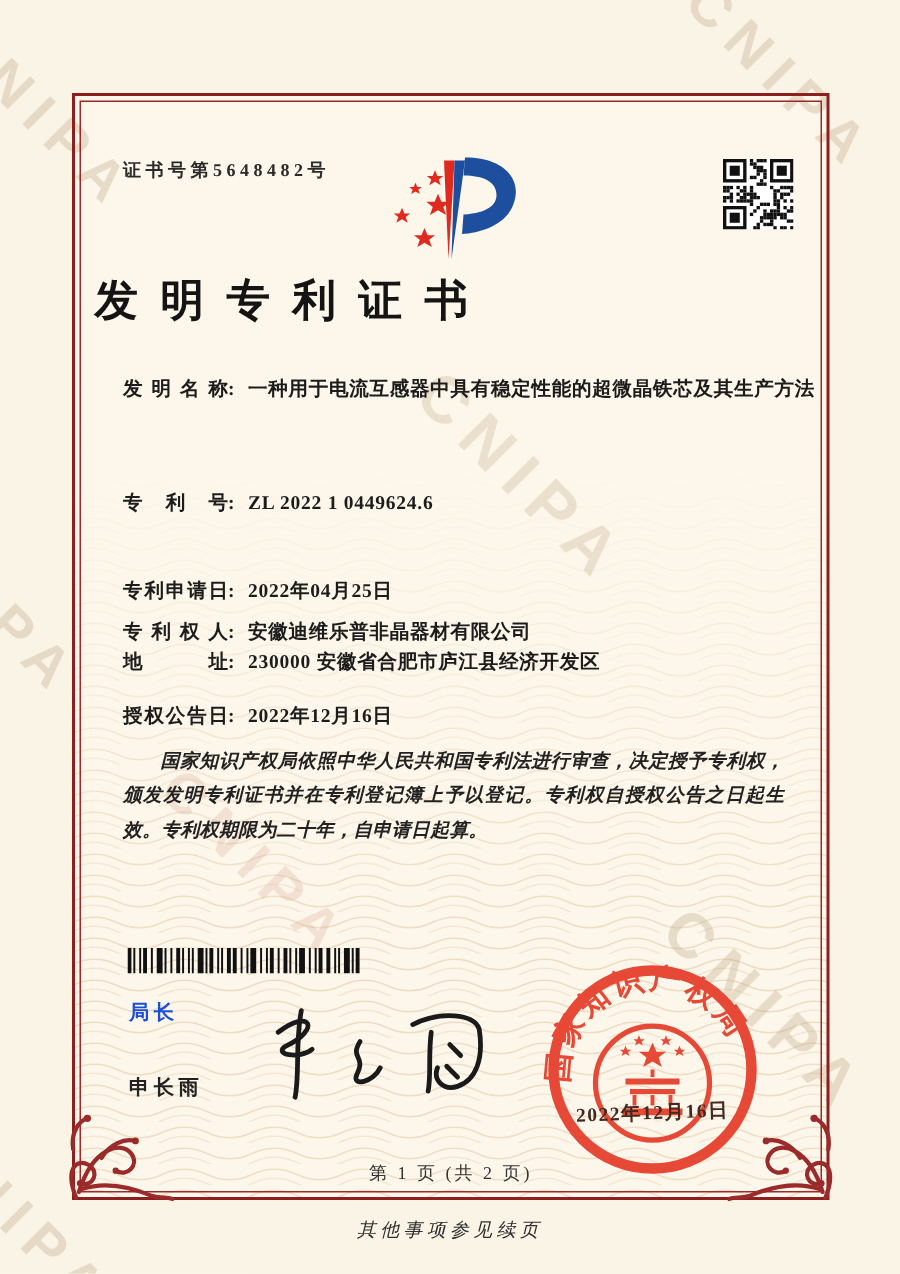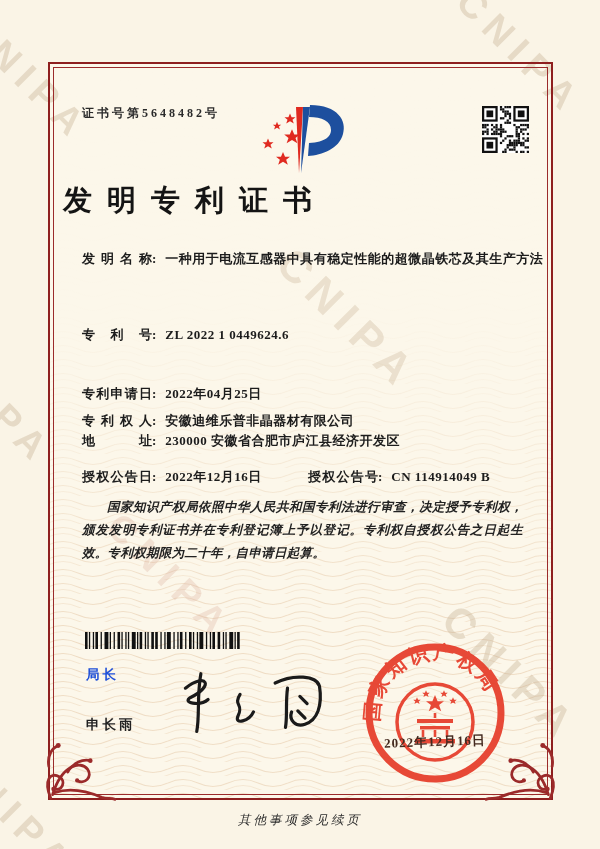--- a/index.html
+++ b/index.html
@@ -279,23 +279,20 @@
     </div>
     <div class="abs frow" style="top:396px;margin-top:16px;">
       <span class="flabel">专利权人</span><span class="fcolon">:</span><span class="fval">安徽迪维乐普非晶器材有限公司</span>
     </div>
     <div class="abs frow" style="top:432px;">
       <span class="flabel">地址</span><span class="fcolon">:</span><span class="fval">230000 安徽省合肥市庐江县经济开发区</span>
     </div>
 
     <div class="abs frow" style="top:468px;">
       <span class="flabel">授权公告日</span><span class="fcolon">:</span><span class="fval">2022年12月16日</span>
-      <span class="grant2">
-        <span class="flabel">授权公告号</span><span class="fcolon">:</span><span class="fval">CN 114914049 B</span>
-      </span>
     </div>
 
     <div class="abs paras">
       <p>国家知识产权局依照中华人民共和国专利法进行审查，决定授予专利权，颁发发明专利证书并在专利登记簿上予以登记。专利权自授权公告之日起生效。专利权期限为二十年，自申请日起算。</p>
     </div>
 
     <svg class="abs barcode" id="bars" viewBox="0 0 120 16" preserveAspectRatio="none">
         <rect x="0" y="0" width="2" height="16" fill="#111"></rect>
         <rect x="3" y="0" width="1" height="16" fill="#111"></rect>
         <rect x="6" y="0" width="1" height="16" fill="#111"></rect>
@@ -376,16 +373,17 @@
         <g stroke="#e63b28" stroke-width="2.6" fill="none">
           <path d="M61,90 v7"></path>
             <path d="M73,90 v7"></path>
             <path d="M85,90 v7"></path>
             <path d="M73,73 v5"></path>
         </g>
       </g>
     </svg>
     <div class="abs seal-date">2022年12月16日</div>
 
+    <div class="abs page-no">第 1 页 (共 2 页)</div>
     <div class="abs footer-note">其他事项参见续页</div>
 
   </div>
 </div>
 
 </body></html>

